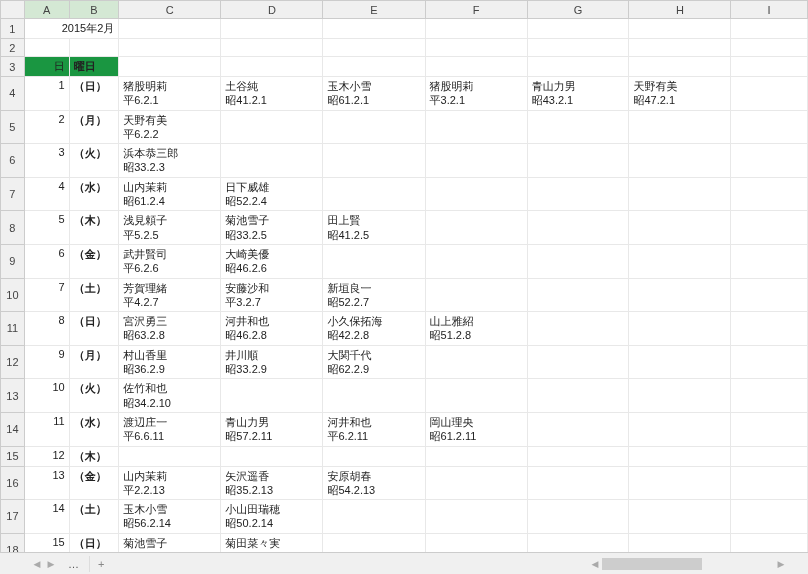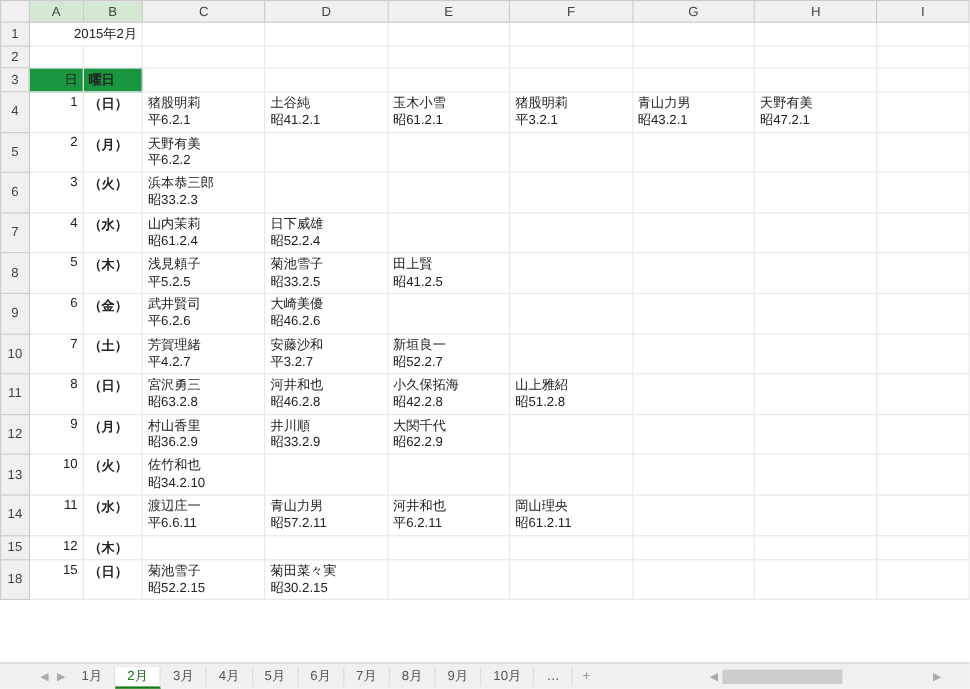--- a/index.html
+++ b/index.html
@@ -356,41 +356,69 @@
           <td class="cell col-B ">（木）</td>
           <td class="cell multi "></td>
           <td class="cell multi "></td>
           <td class="cell multi "></td>
           <td class="cell multi "></td>
           <td class="cell multi "></td>
           <td class="cell multi "></td>
           <td class="cell "></td>
         </tr>
         <tr>
+          <td class="row-head">16</td>
+          <td class="cell col-A tall">13</td>
+          <td class="cell col-B tall">（金）</td>
+          <td class="cell multi tall">山内茉莉
+平2.2.13</td>
+          <td class="cell multi tall">矢沢遥香
+昭35.2.13</td>
+          <td class="cell multi tall">安原胡春
+昭54.2.13</td>
+          <td class="cell multi tall"></td>
+          <td class="cell multi tall"></td>
+          <td class="cell multi tall"></td>
+          <td class="cell tall"></td>
+        </tr>
+        <tr>
+          <td class="row-head">17</td>
+          <td class="cell col-A tall">14</td>
+          <td class="cell col-B tall">（土）</td>
+          <td class="cell multi tall">玉木小雪
+昭56.2.14</td>
+          <td class="cell multi tall">小山田瑞穂
+昭50.2.14</td>
+          <td class="cell multi tall"></td>
+          <td class="cell multi tall"></td>
+          <td class="cell multi tall"></td>
+          <td class="cell multi tall"></td>
+          <td class="cell tall"></td>
+        </tr>
+        <tr>
           <td class="row-head">18</td>
           <td class="cell col-A tall">15</td>
           <td class="cell col-B tall">（日）</td>
           <td class="cell multi tall">菊池雪子
 昭52.2.15</td>
           <td class="cell multi tall">菊田菜々実
 昭30.2.15</td>
           <td class="cell multi tall"></td>
           <td class="cell multi tall"></td>
           <td class="cell multi tall"></td>
           <td class="cell multi tall"></td>
           <td class="cell tall"></td>
         </tr>
       </tbody>
 </table>
 </div>
 
 <div class="tabs">
   <span class="nav-btn">◀</span>
   <span class="nav-btn">▶</span>
-  <span id="tabs-list"><span class="tab">1月</span><span class="tab active">2月</span><span class="tab">3月</span><span class="tab">4月</span><span class="tab">5月</span><span class="tab">6月</span><span class="tab">7月</span><span class="tab">8月</span><span class="tab">9月</span><span class="tab">10月</span></span>
   <span class="tab">…</span>
   <span class="tab-add">+</span>
   <div class="scroll-area">
     <span class="nav-btn">◀</span>
     <div class="scroll-track">
         <div class="scroll-thumb"></div>
       </div>
     <span class="nav-btn">▶</span>
   </div>
 </div>

